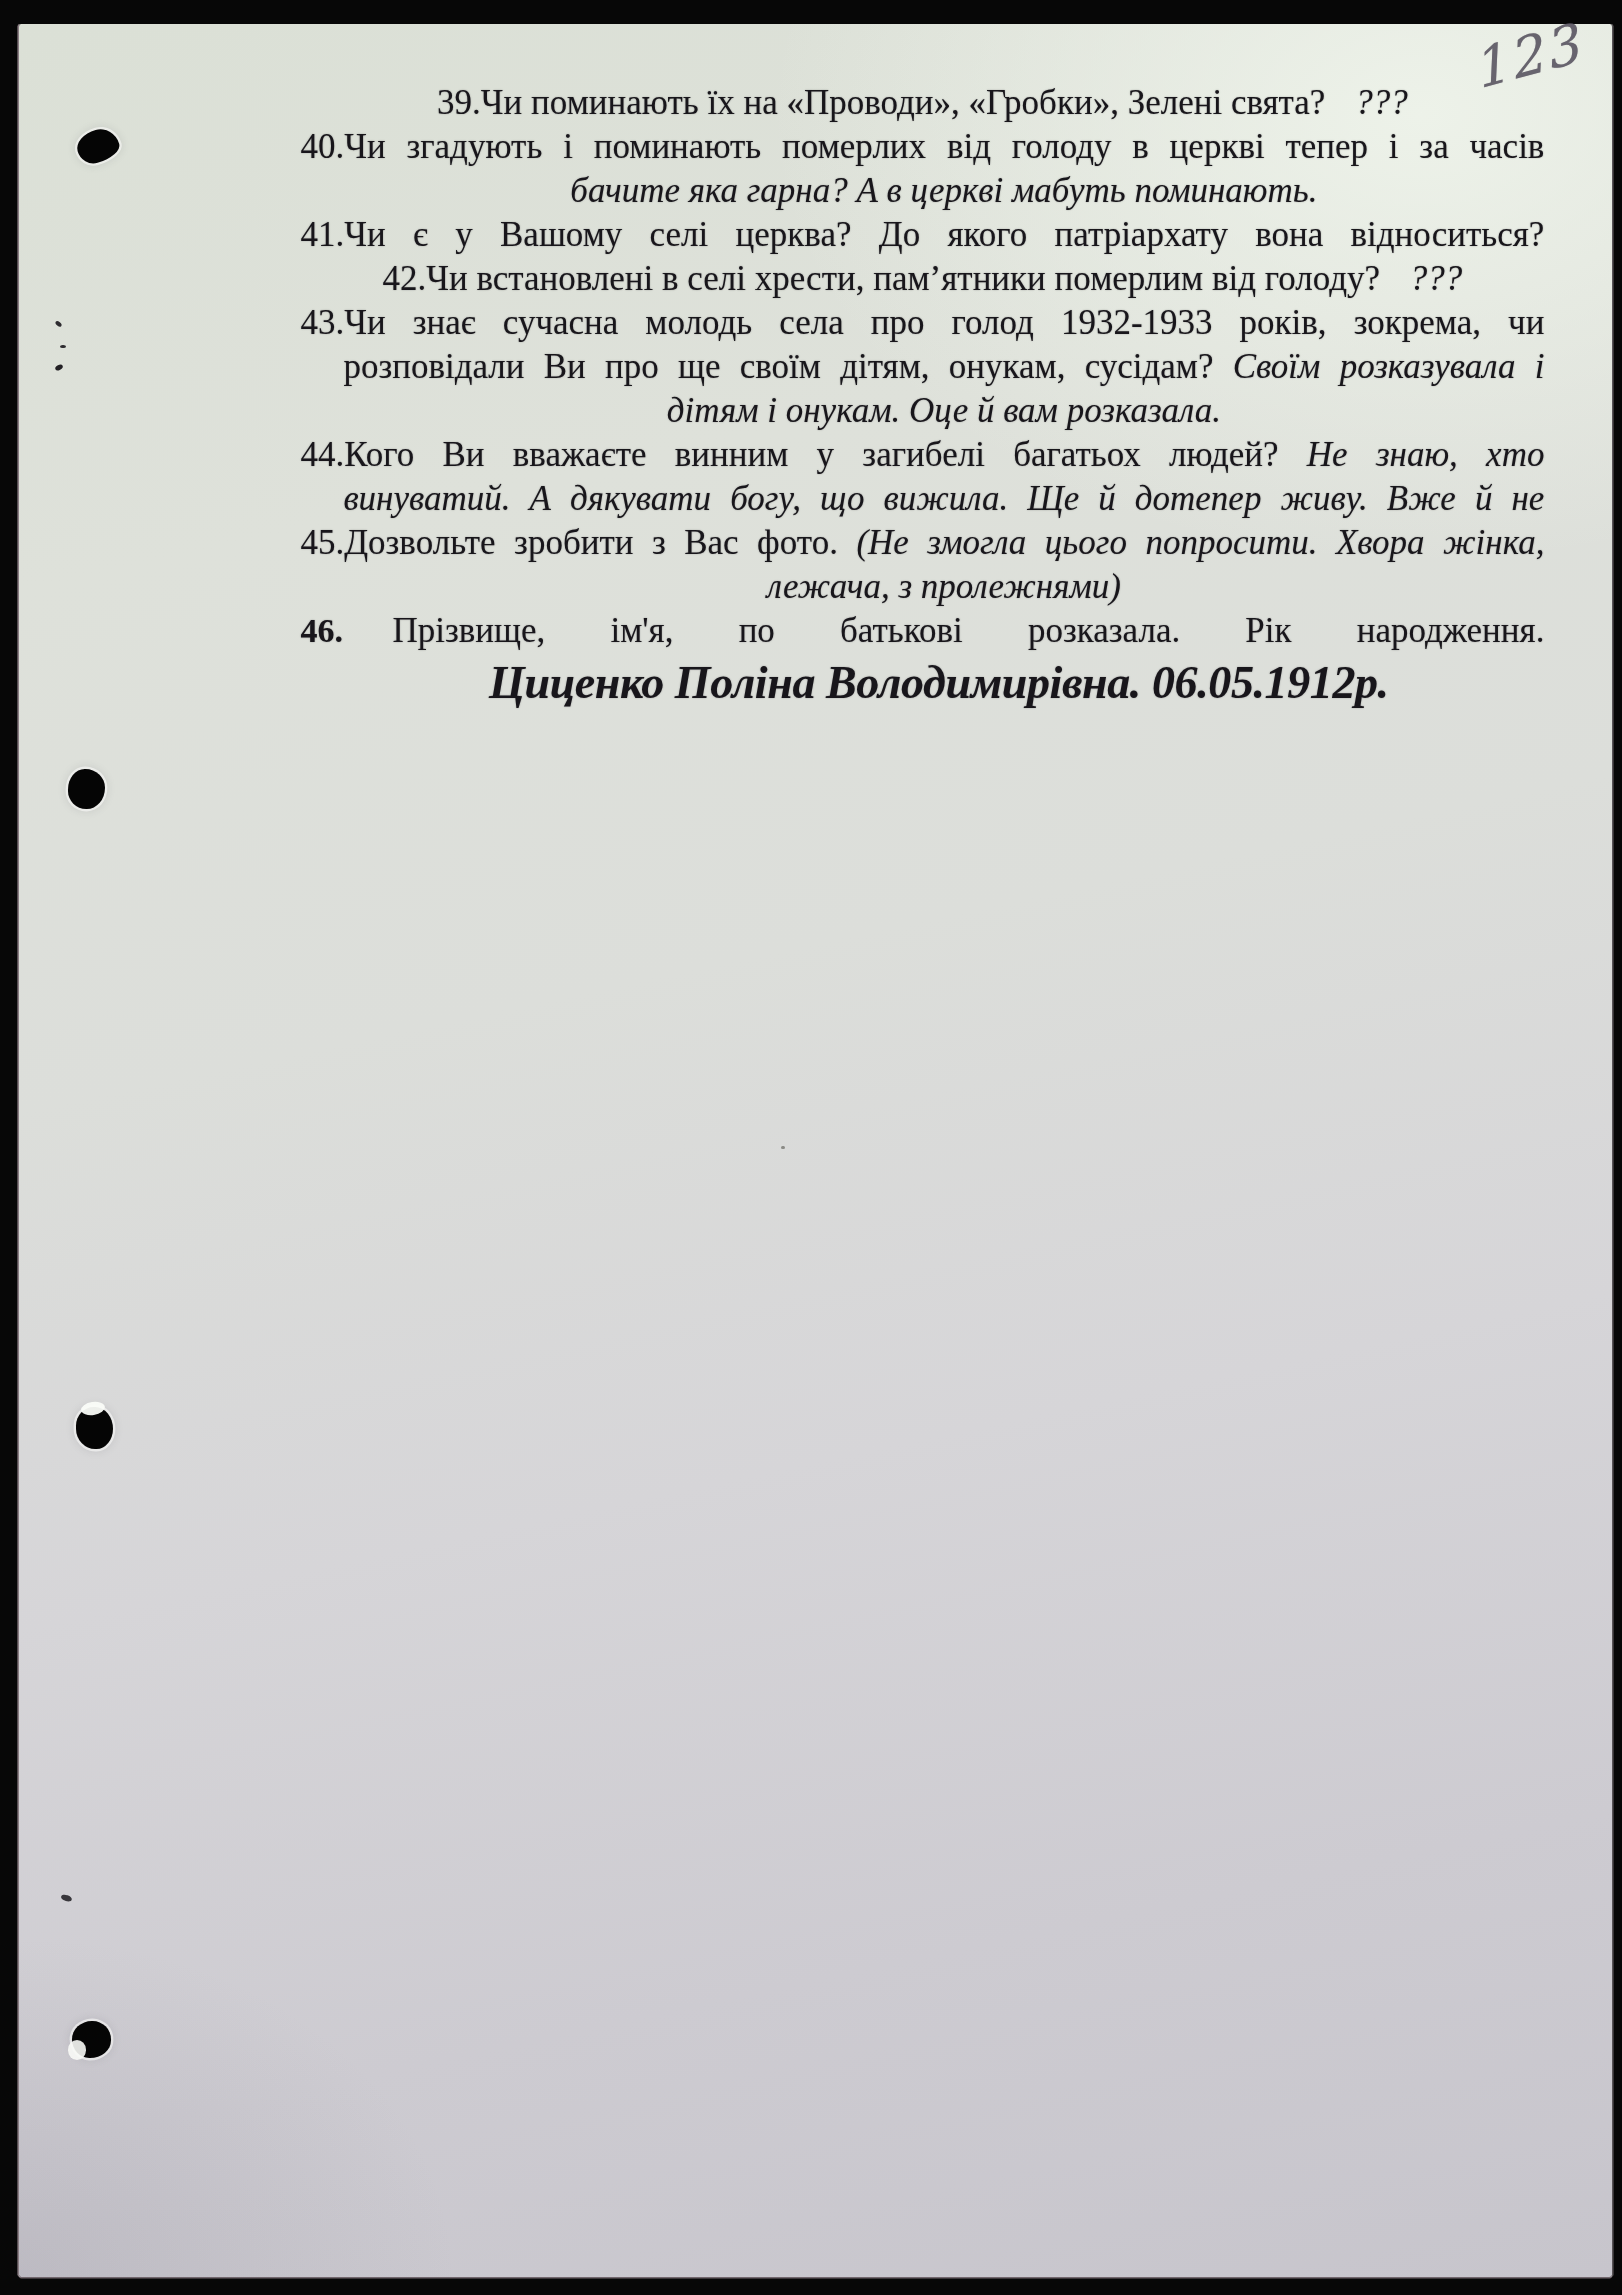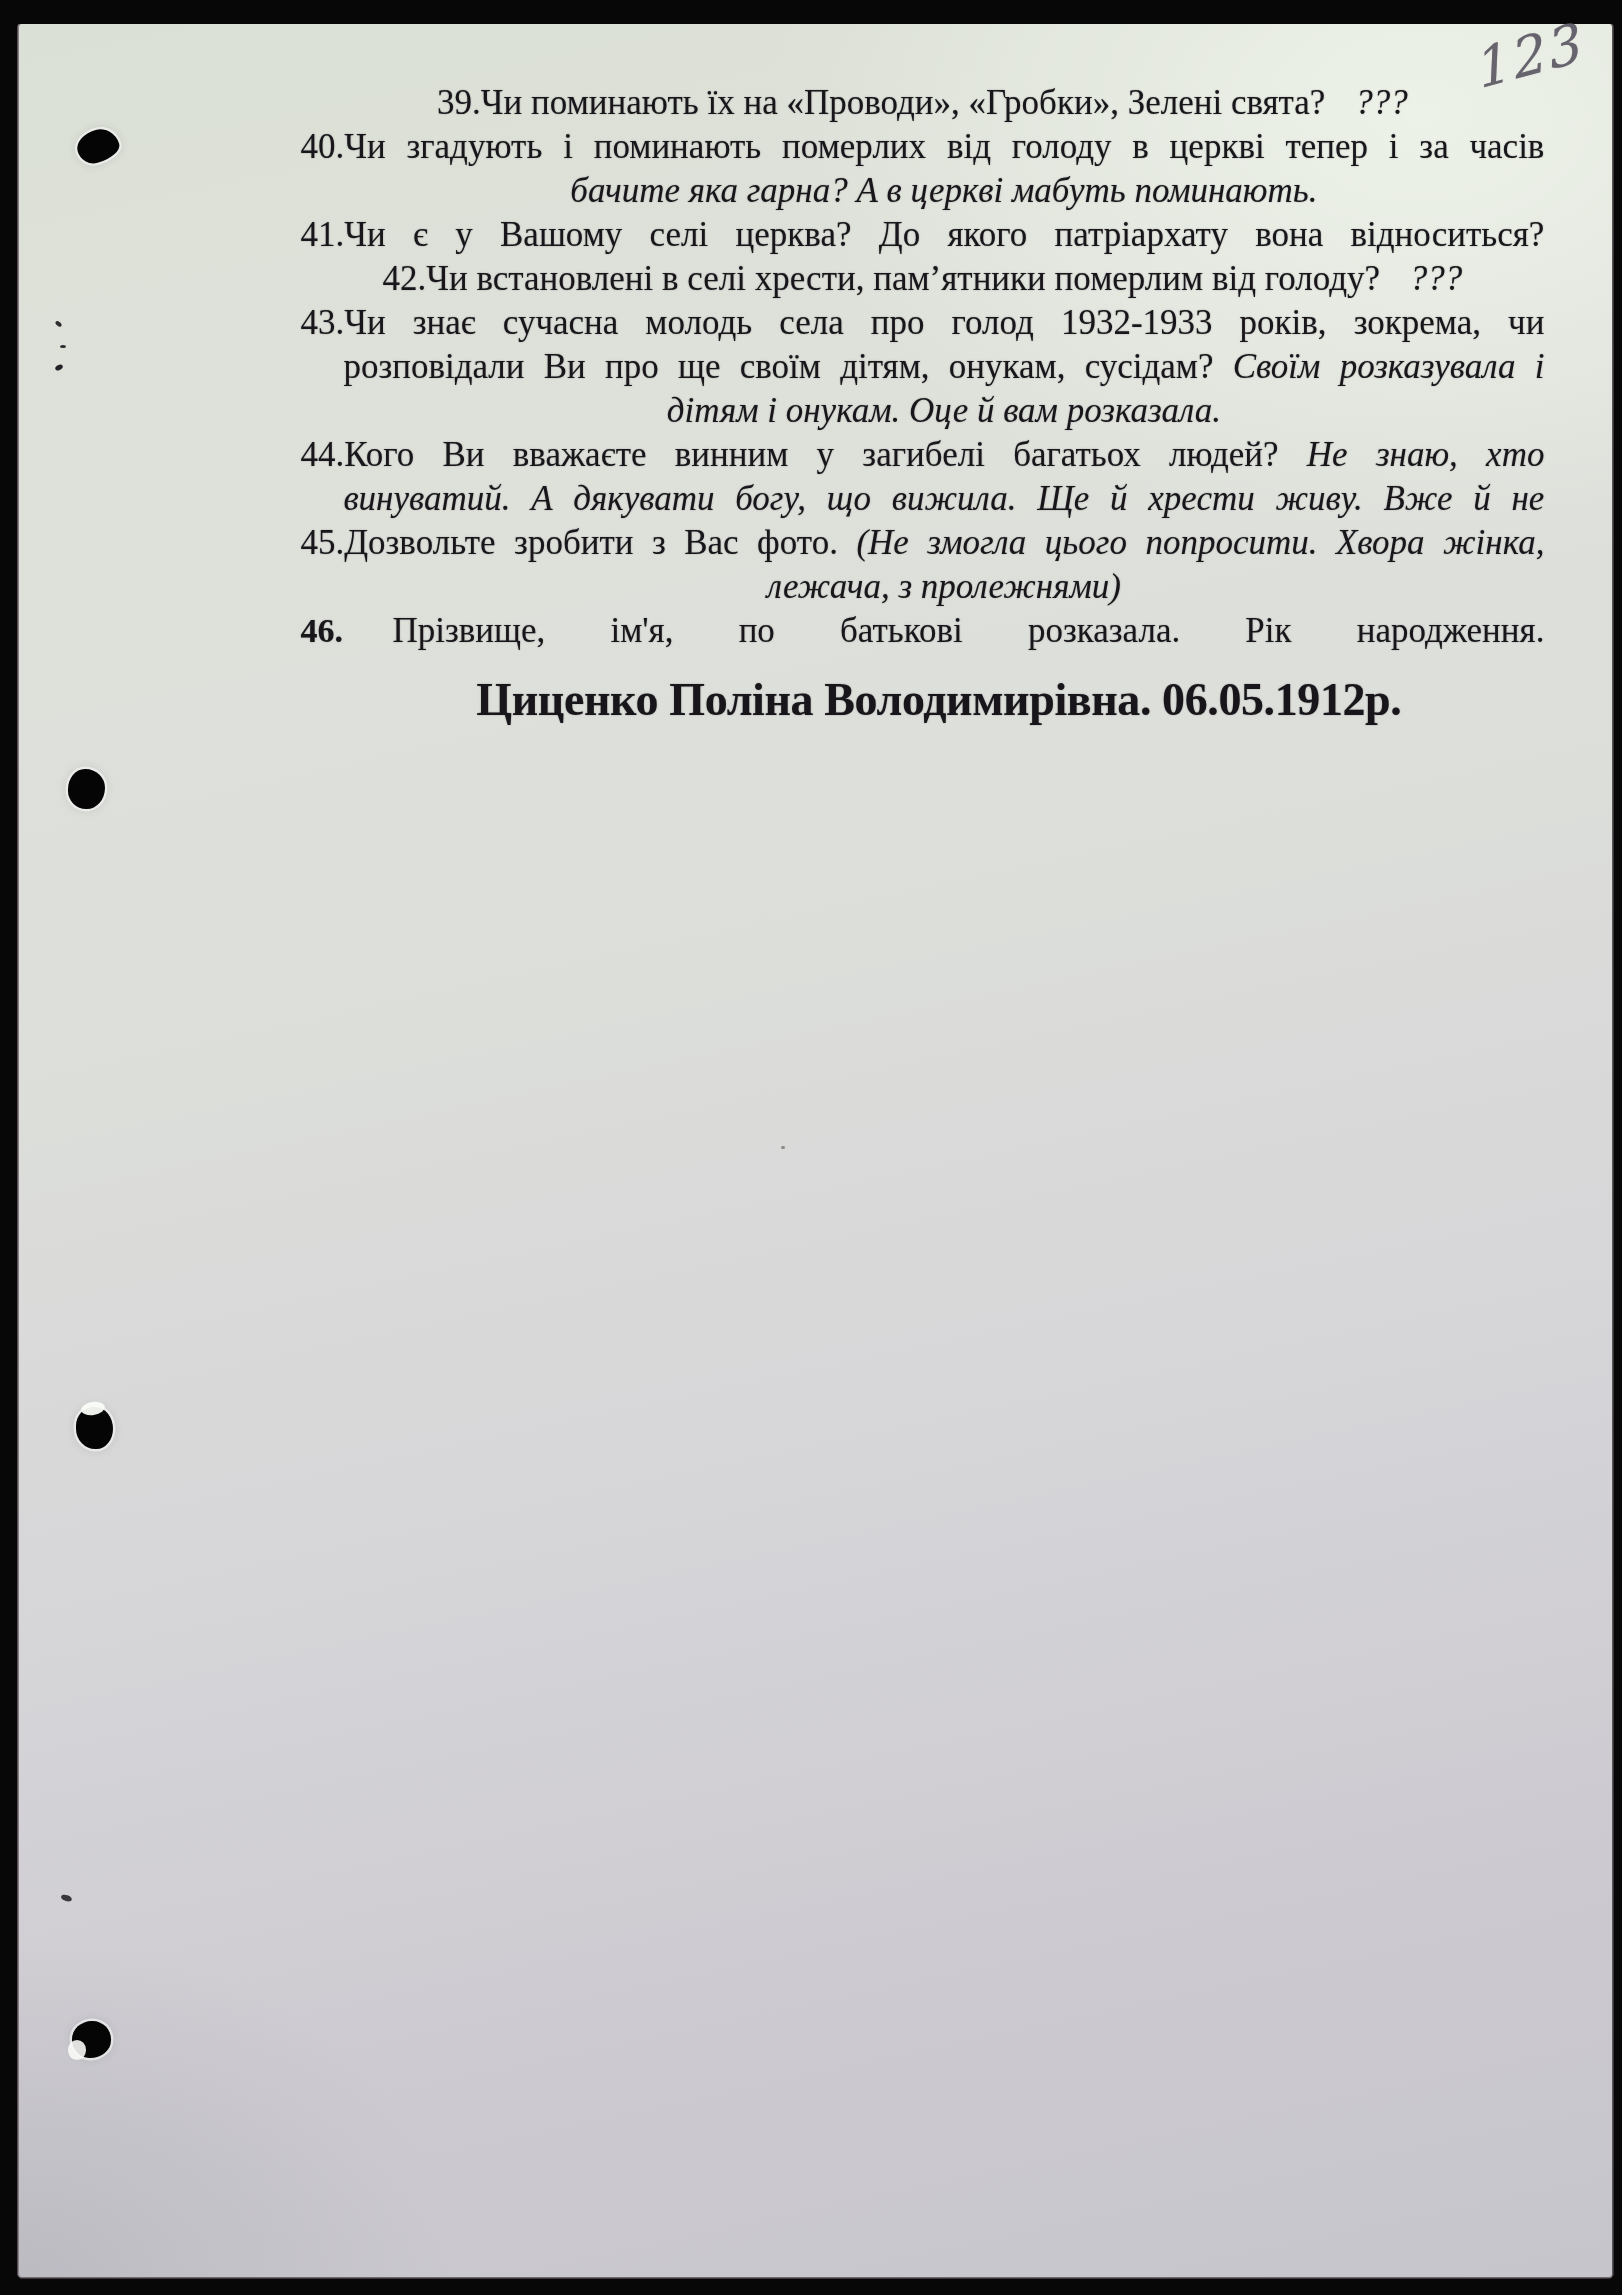--- a/index.html
+++ b/index.html
@@ -36,22 +36,22 @@
   .ll{text-align:center;}
   .jf{text-align:justify;text-align-last:justify;}
   .cont{padding-left:43px;}
   .num{display:inline-block;min-width:43px;}
   .ans{font-style:italic;}
   .gap{margin-left:21px;}
   .b46 .num{font-weight:bold;font-size:34px;min-width:45px;}
   .sp46{display:inline-block;width:47px;}
   .name-line{
     padding-left:33px;
-    margin-top:22px;
-    font-weight:bold;
+    margin-top:5px;
+    font-weight:bold;font-style:italic;
     font-size:46px;line-height:50px;
     letter-spacing:-0.4px;
   }
   
   .folio{
     position:absolute;
     left:1457px;top:0px;
     font-family:"DejaVu Serif",serif;
     font-style:italic;
     font-size:54px;
@@ -120,21 +120,21 @@
     <div class="tl ll"><span class="num">42.</span><span class="q">Чи встановлені в селі хрести, пам’ятники померлим від голоду?</span> <span class="ans gap">???</span></div>
 
     <div class="tl jf"><span class="num">43.</span><span class="q">Чи знає сучасна молодь села про голод 1932-1933 років, зокрема, чи</span></div>
 
     <div class="tl jf cont"><span class="q">розповідали Ви про ще своїм дітям, онукам, сусідам?</span> <span class="ans">Своїм розказувала і</span></div>
 
     <div class="tl ll cont"><span class="ans">дітям і онукам. Оце й вам розказала.</span></div>
 
     <div class="tl jf"><span class="num">44.</span><span class="q">Кого Ви вважаєте винним у загибелі багатьох людей?</span> <span class="ans">Не знаю, хто</span></div>
 
-    <div class="tl jf cont"><span class="ans">винуватий. А дякувати богу, що вижила. Ще й хрести живу. Вже й не</span></div>
+    <div class="tl jf cont"><span class="ans">винуватий. А дякувати богу, що вижила. Ще й дотепер живу. Вже й не</span></div>
 
 
     <div class="tl jf"><span class="num">45.</span><span class="q">Дозвольте зробити з Вас фото.</span> <span class="ans">(Не змогла цього попросити. Хвора жінка,</span></div>
 
     <div class="tl ll cont"><span class="ans">лежача, з пролежнями)</span></div>
 
     <div class="tl jf b46"><span class="num">46.</span><span class="sp46"></span><span class="q">Прізвище, ім'я, по батькові розказала. Рік народження.</span></div>
 
     <div class="tl ll name-line">Циценко Поліна Володимирівна. 06.05.1912р.</div>
 

